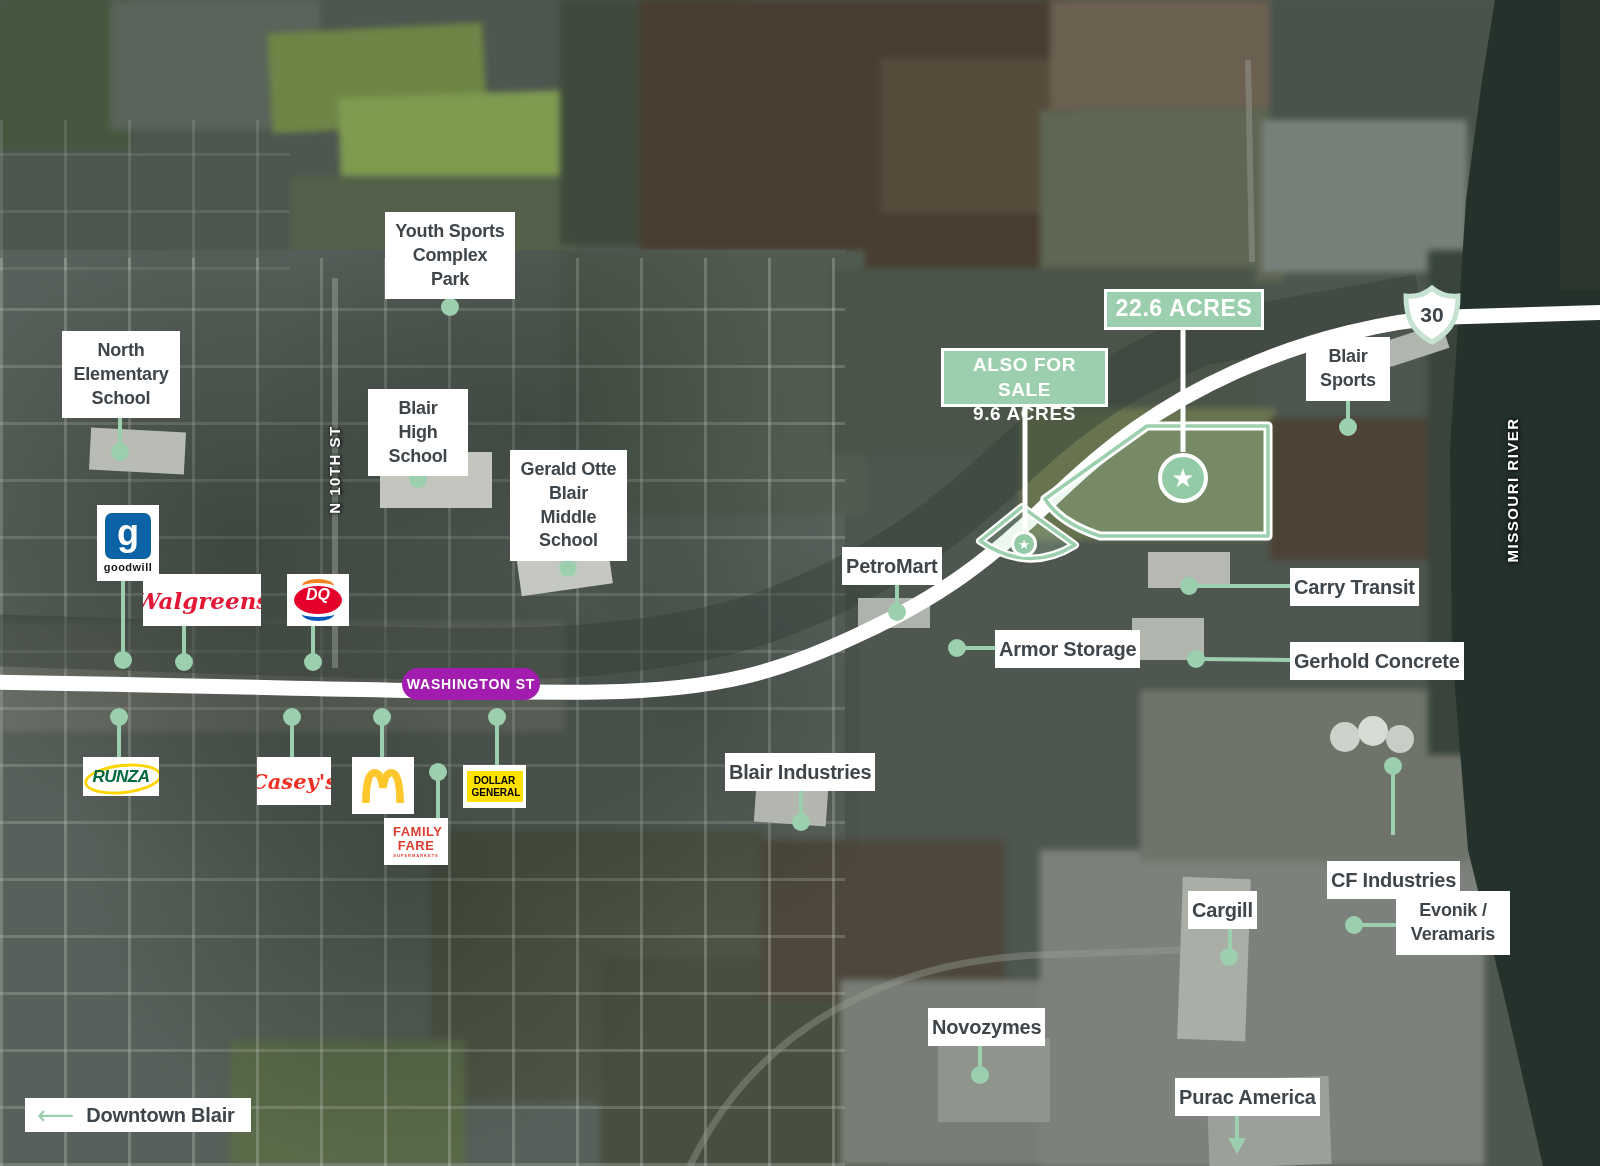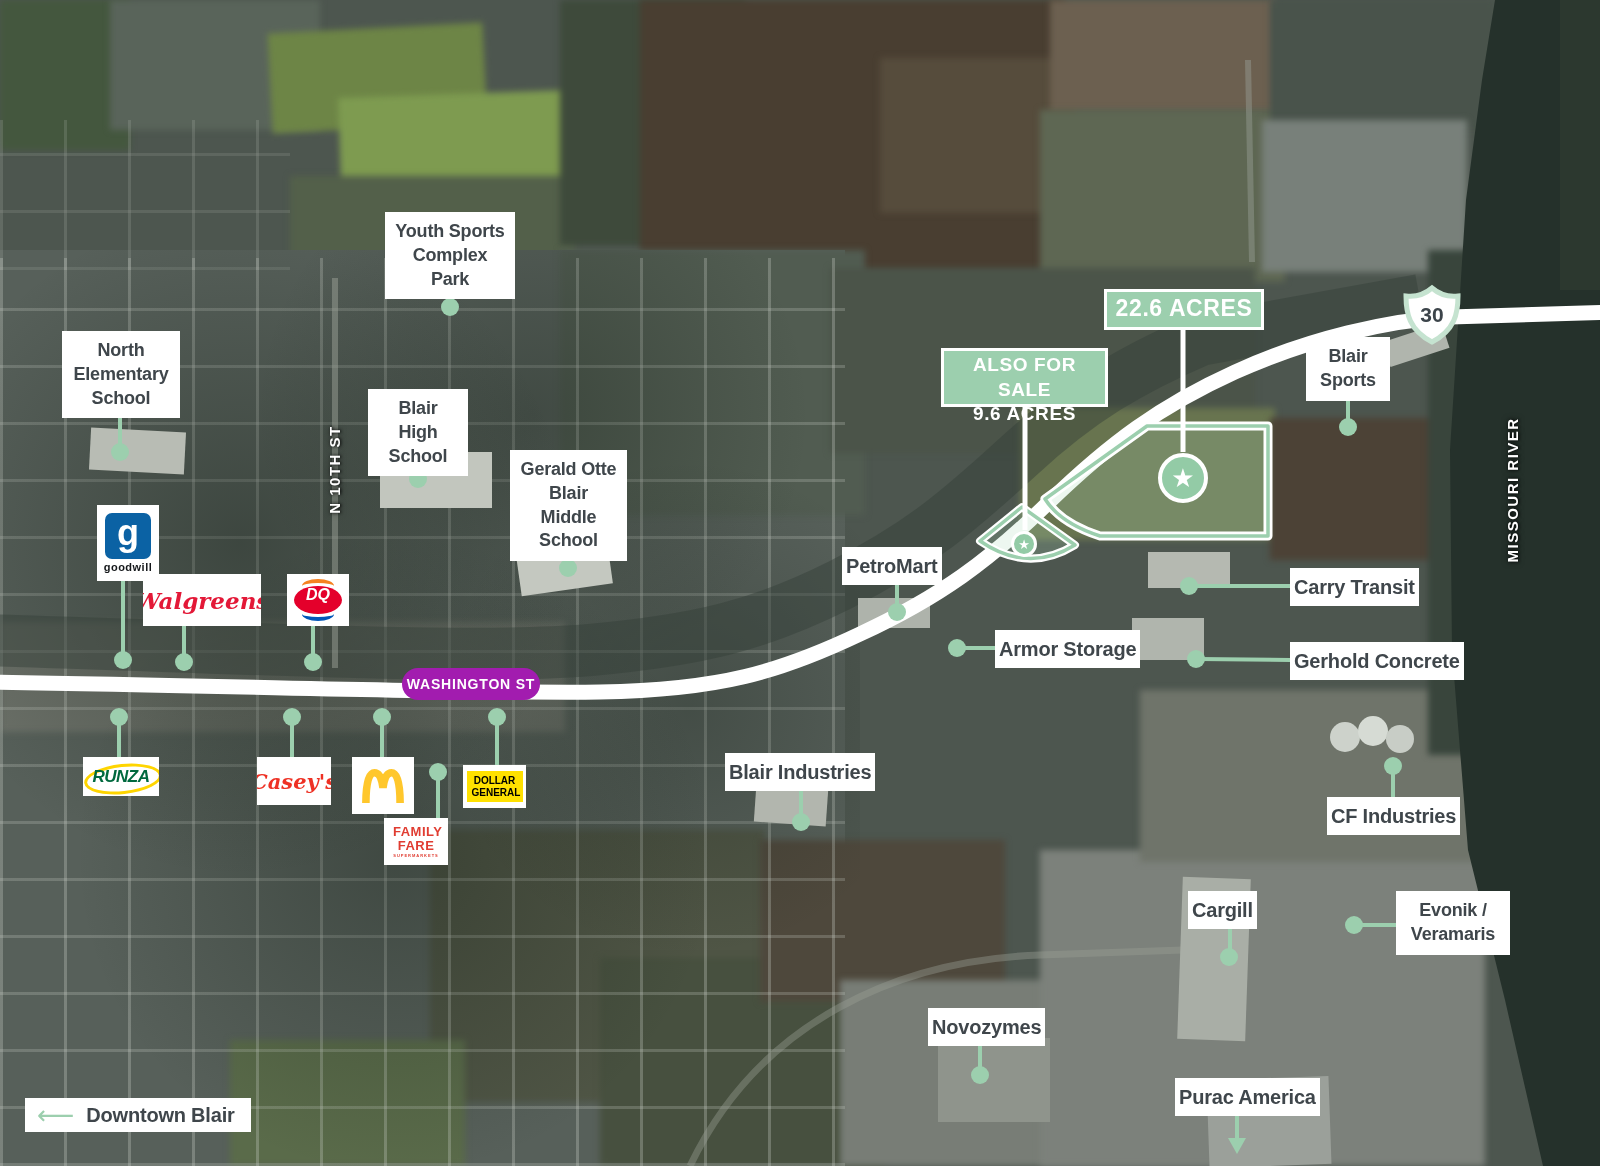--- a/index.html
+++ b/index.html
@@ -253,21 +253,21 @@
   <div class="lbl" style="left:62px;top:331px;width:118px;">North Elementary School</div>
   <div class="lbl" style="left:385px;top:212px;width:130px;">Youth Sports Complex Park</div>
   <div class="lbl" style="left:368px;top:389px;width:100px;">Blair High School</div>
   <div class="lbl" style="left:510px;top:450px;width:117px;">Gerald Otte Blair Middle School</div>
   <div class="lbl" style="left:1306px;top:337px;width:84px;">Blair Sports</div>
   <div class="lbl single" style="left:842px;top:547px;">PetroMart</div>
   <div class="lbl single" style="left:1290px;top:568px;">Carry Transit</div>
   <div class="lbl single" style="left:995px;top:630px;">Armor Storage</div>
   <div class="lbl single" style="left:1290px;top:642px;">Gerhold Concrete</div>
   <div class="lbl single" style="left:725px;top:753px;">Blair Industries</div>
-  <div class="lbl single" style="left:1327px;top:797px;">CF Industries</div>
+  <div class="lbl single" style="left:1327px;top:861px;">CF Industries</div>
   <div class="lbl single" style="left:1188px;top:891px;">Cargill</div>
   <div class="lbl" style="left:1396px;top:891px;width:114px;">Evonik / Veramaris</div>
   <div class="lbl single" style="left:928px;top:1008px;">Novozymes</div>
   <div class="lbl single" style="left:1175px;top:1078px;">Purac America</div>
 
   <div class="dtb" style="left:25px;top:1098px;">
     <span class="arr">⟵</span>
     <span class="txt">Downtown Blair</span>
   </div>
 

